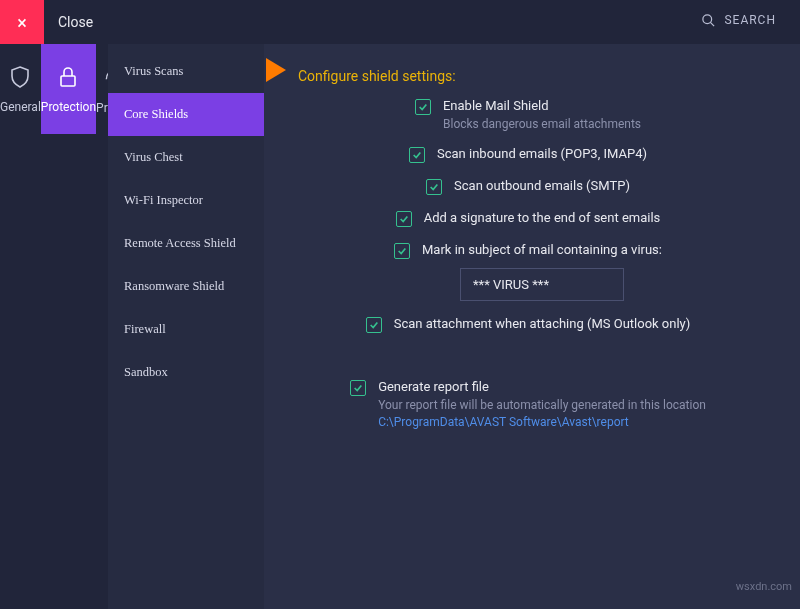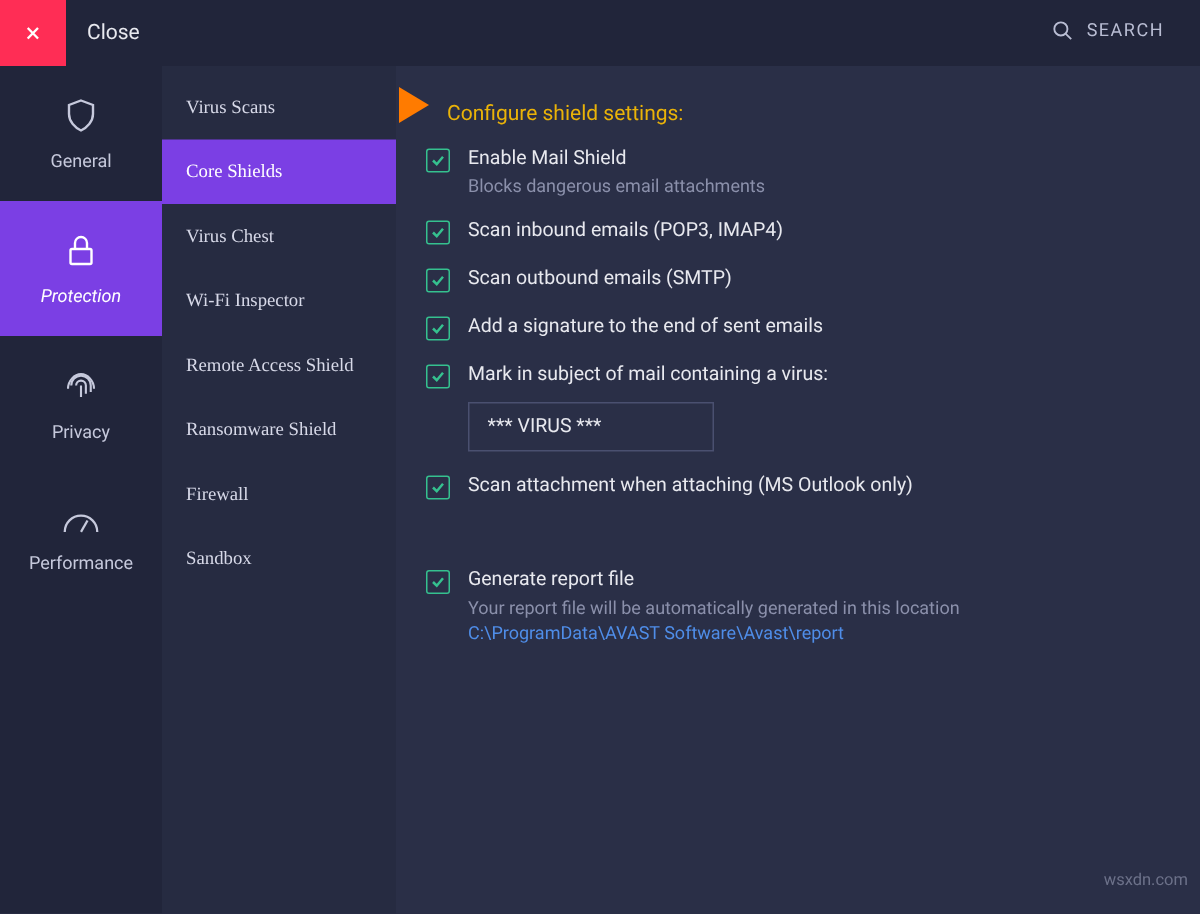--- a/index.html
+++ b/index.html
@@ -10,43 +10,43 @@
   .close-x { width: 44px; height: 44px; background: #ff2d55; display: flex; align-items: center; justify-content: center; color: #fff; font-size: 18px; }
   .close-label { margin-left: 14px; color: #e8e9ef; font-size: 14px; }
   .topbar-spacer { flex: 1; }
   .search { display: flex; align-items: flex-start; gap: 8px; margin-right: 24px; color: #b9bdd3; letter-spacing: 1px; font-size: 12px; }
   .search svg { width: 15px; height: 15px; }
   
   
   .main { display: flex; height: calc(100% - 44px); }
   
   
-  .rail { width: 108px; background: #21253a; display: flex; flex-direction: column; }
+  .rail { width: 108px; background: #21253a; display: flex; }
   .rail-item { display: flex; flex-direction: column; align-items: center; justify-content: center; height: 90px; gap: 8px; color: #c6c9dc; font-size: 12px; }
-  .rail-item.active { background: #7b3fe4; color: #fff; font-style: italic; }
+  .rail-item.active { background: #7b3fe4; color: #fff; }
   .rail-item svg { width: 24px; height: 24px; }
   .rail-item .fp svg { width: 26px; height: 26px; }
   .rail-item .gauge svg { width: 26px; height: 20px; }
   
   
   .subnav { width: 156px; background: #262b41; padding-top: 6px; }
   .subnav-item { padding: 14px 16px; color: #d7d9e8; font-size: 12.5px; font-family: Liberation Serif, serif; }
   .subnav-item.active { background: #7b3fe4; color: #fff; }
   
   
   .content { flex: 1; padding: 20px 28px 16px 4px; position: relative; overflow: hidden; }
   .pointer { position: absolute; left: 2px; top: 14px; width: 0; height: 0; border-top: 12px solid transparent; border-bottom: 12px solid transparent; border-left: 20px solid #ff7b00; }
   .heading-row { margin-left: 30px; margin-top: 4px; margin-bottom: 14px; }
   .heading { font-size: 14px; color: #eab308; }
   
   .tabs { display: flex; gap: 0; margin-left: 44px; margin-bottom: 22px; }
   .tab { padding: 8px 14px; color: #d7d9e8; font-size: 13px; }
   .tab.active { border-bottom: 3px solid #7b3fe4; }
   
-  .opts { margin-left: 16px; display: flex; flex-direction: column; gap: 15px; }
+  .opts { margin-left: 16px; display: flex; flex-direction: column; gap: 15px; align-items: center; }
   .opt { display: flex; align-items: flex-start; gap: 12px; }
   .cb { width: 16px; height: 16px; border: 1px solid #35c18f; border-radius: 2px; display: flex; align-items: center; justify-content: center; flex-shrink: 0; margin-top: 1px; }
   .cb svg { width: 10px; height: 10px; }
   .opt-text { color: #e8e9ef; font-size: 13px; }
   .opt-sub { color: #8b90ab; font-size: 12px; margin-top: 4px; }
   .input-wrap { margin-left: 28px; margin-top: -6px; }
   .virus-input { background: transparent; border: 1px solid #4a5070; padding: 8px 12px; color: #e8e9ef; width: 164px; font-size: 13px; }
   .gap { height: 16px; }
   .report-path { color: #4f8de8; font-size: 12px; margin-top: 3px; word-break: break-all; }
   

